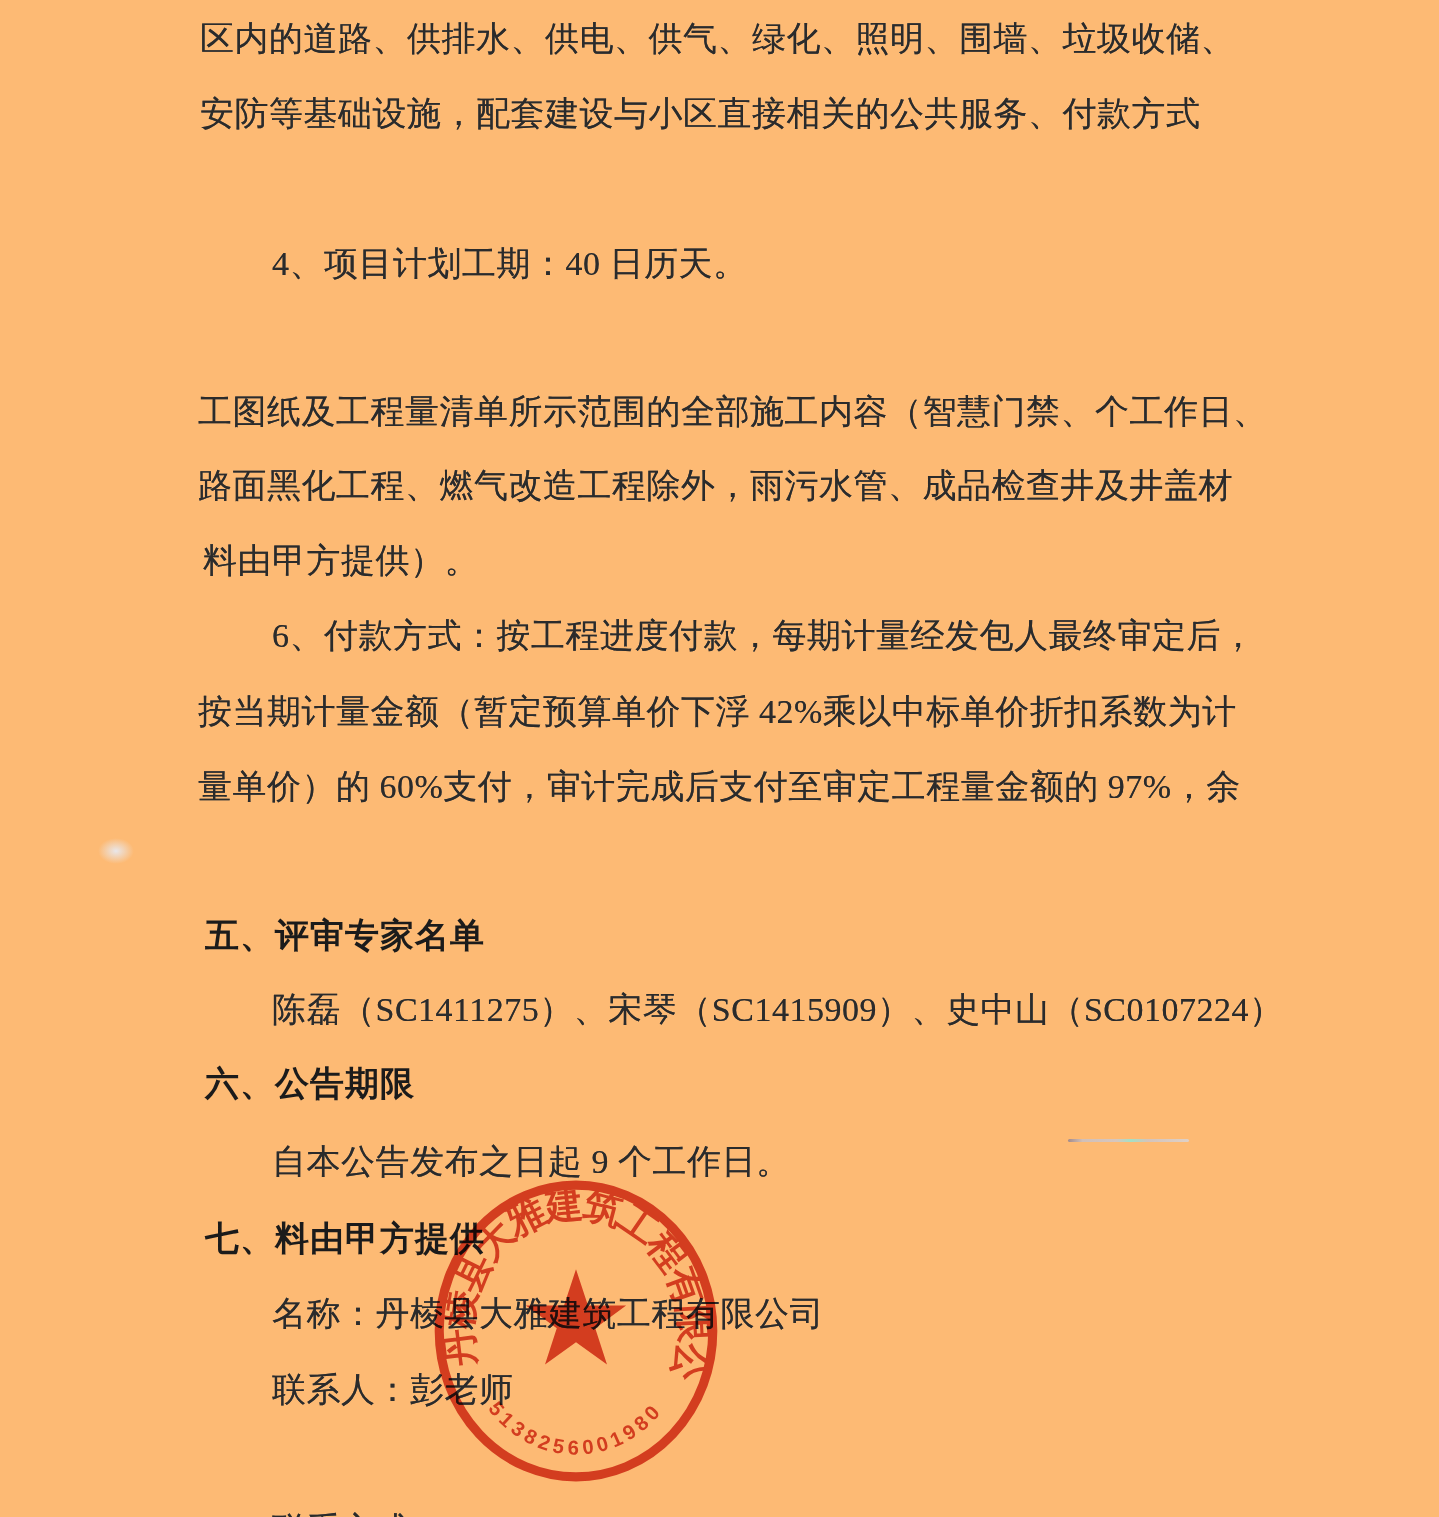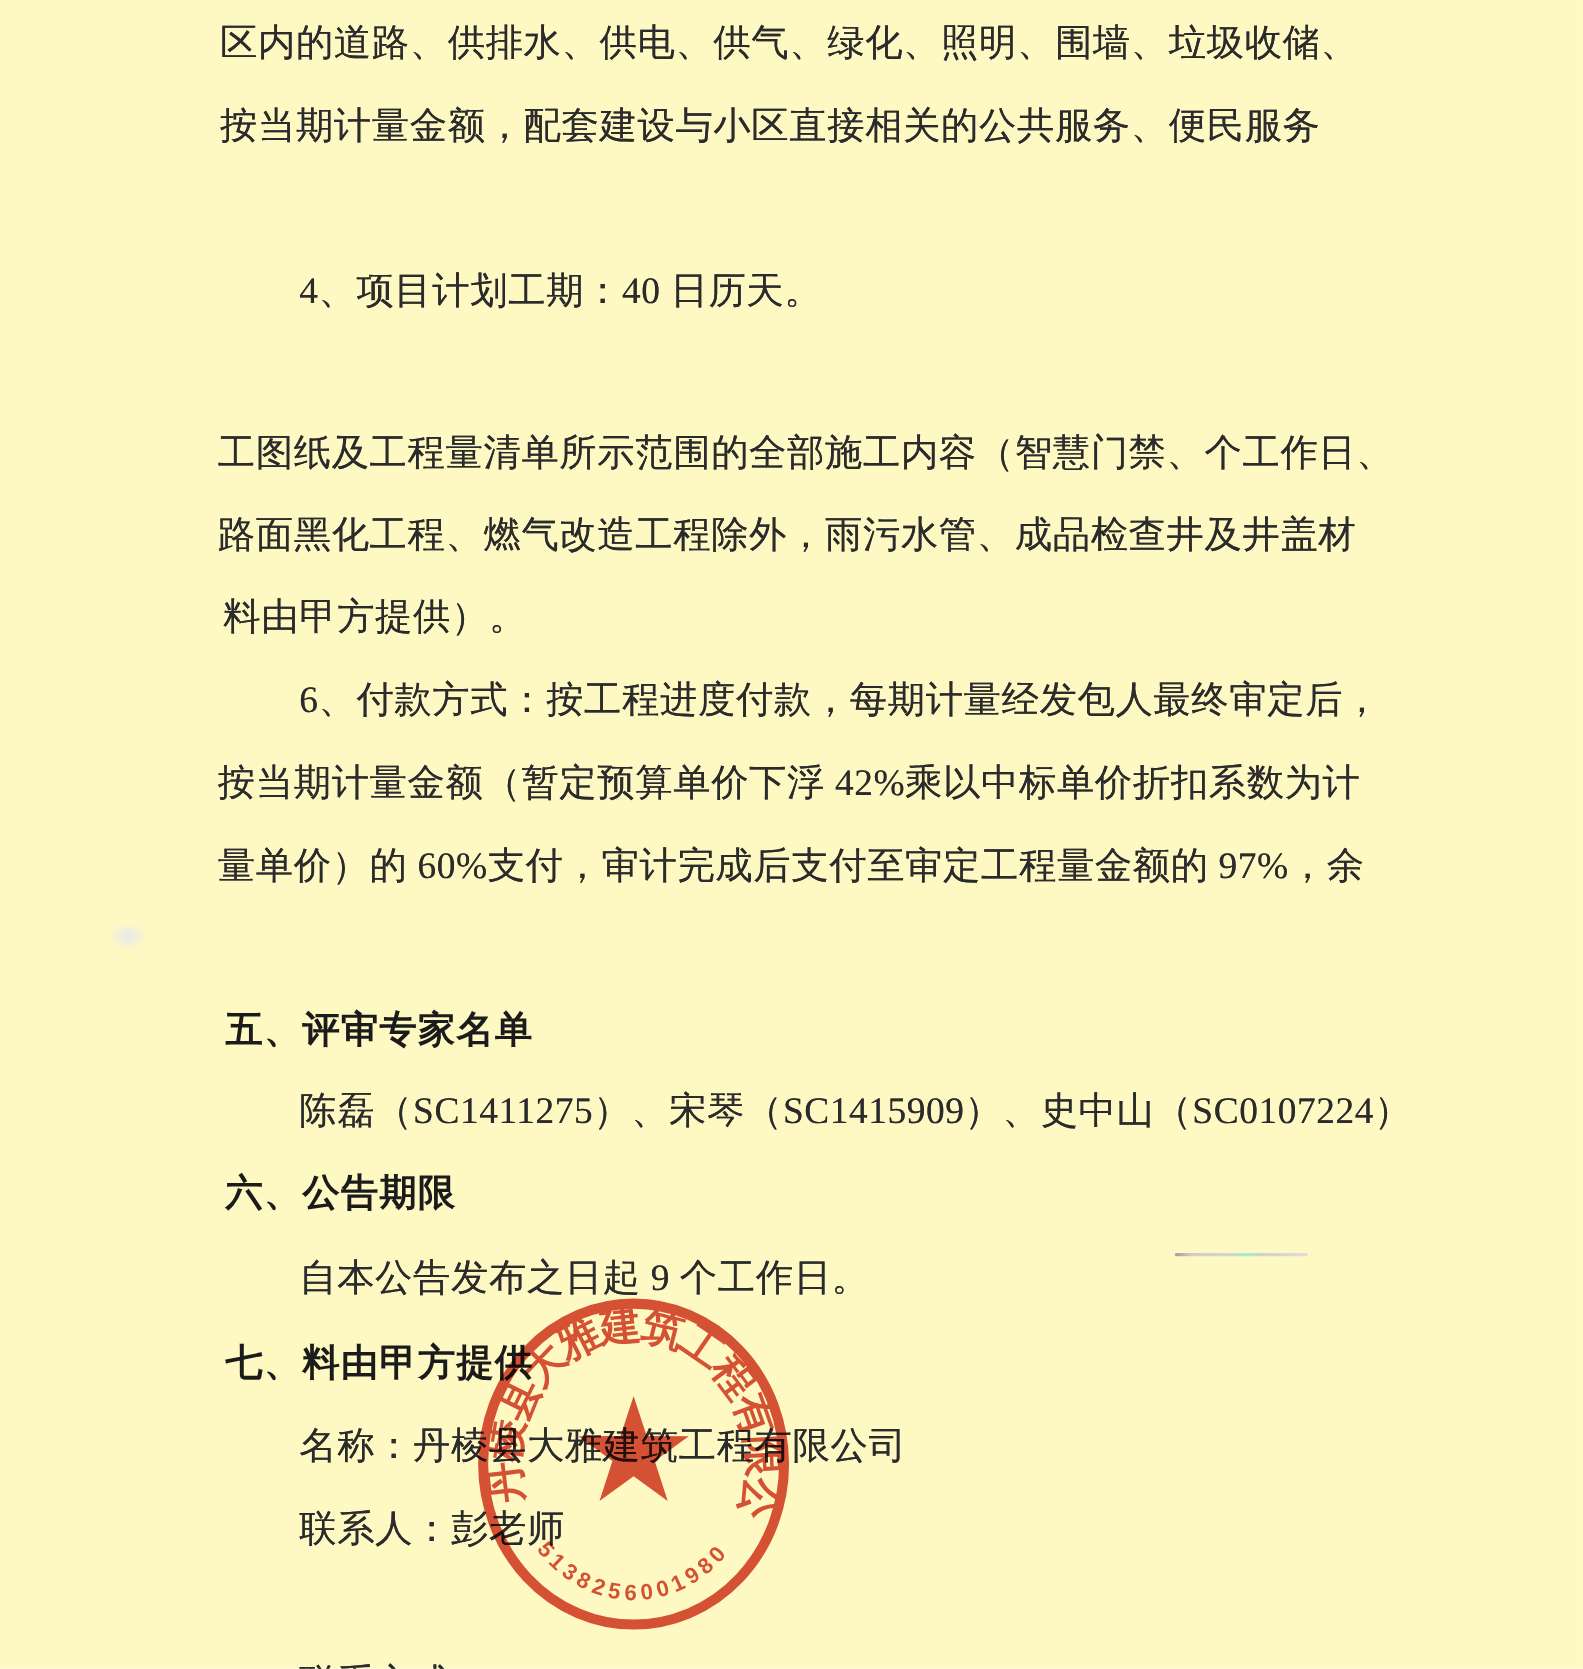--- a/index.html
+++ b/index.html
@@ -5,21 +5,21 @@
   html,body { margin:0; padding:0; }
   body {
     width:1439px; height:1517px;
     background:#fdfdfc;
     position:relative;
     overflow:hidden;
     font-family:"Liberation Serif","DejaVu Serif",serif;
   }
   .page {
     position:absolute; inset:0;
-    background:#fef9c3;
+    background:#fdba74;
   }
   .line {
     position:absolute;
     white-space:nowrap;
     font-size:34px;
     color:#2b2b2b;
     letter-spacing:0.5px;
     z-index:1;
     text-shadow:0 0 0.4px #555;
   }
@@ -66,21 +66,21 @@
   }
 </style>
 </head>
 <body>
 
 <div class="page">
 
   <div class="smudge"></div>
 
   <div class="line" style="top:16px;left:200px">区内的道路、供排水、供电、供气、绿化、照明、围墙、垃圾收储、</div>
-  <div class="line" style="top:91px;left:200px">按当期计量金额，配套建设与小区直接相关的公共服务、便民服务</div>
+  <div class="line" style="top:91px;left:200px">安防等基础设施，配套建设与小区直接相关的公共服务、付款方式</div>
 
   <div class="line" style="top:241px;left:272px">4、项目计划工期：40 日历天。</div>
 
   <div class="line" style="top:389px;left:198px">工图纸及工程量清单所示范围的全部施工内容（智慧门禁、个工作日、</div>
   <div class="line" style="top:463px;left:198px">路面黑化工程、燃气改造工程除外，雨污水管、成品检查井及井盖材</div>
   <div class="line" style="top:538px;left:203px">料由甲方提供）。</div>
 
   <div class="line" style="top:613px;left:272px">6、付款方式：按工程进度付款，每期计量经发包人最终审定后，</div>
   <div class="line" style="top:689px;left:198px">按当期计量金额（暂定预算单价下浮 42%乘以中标单价折扣系数为计</div>
   <div class="line" style="top:764px;left:198px">量单价）的 60%支付，审计完成后支付至审定工程量金额的 97%，余</div>

